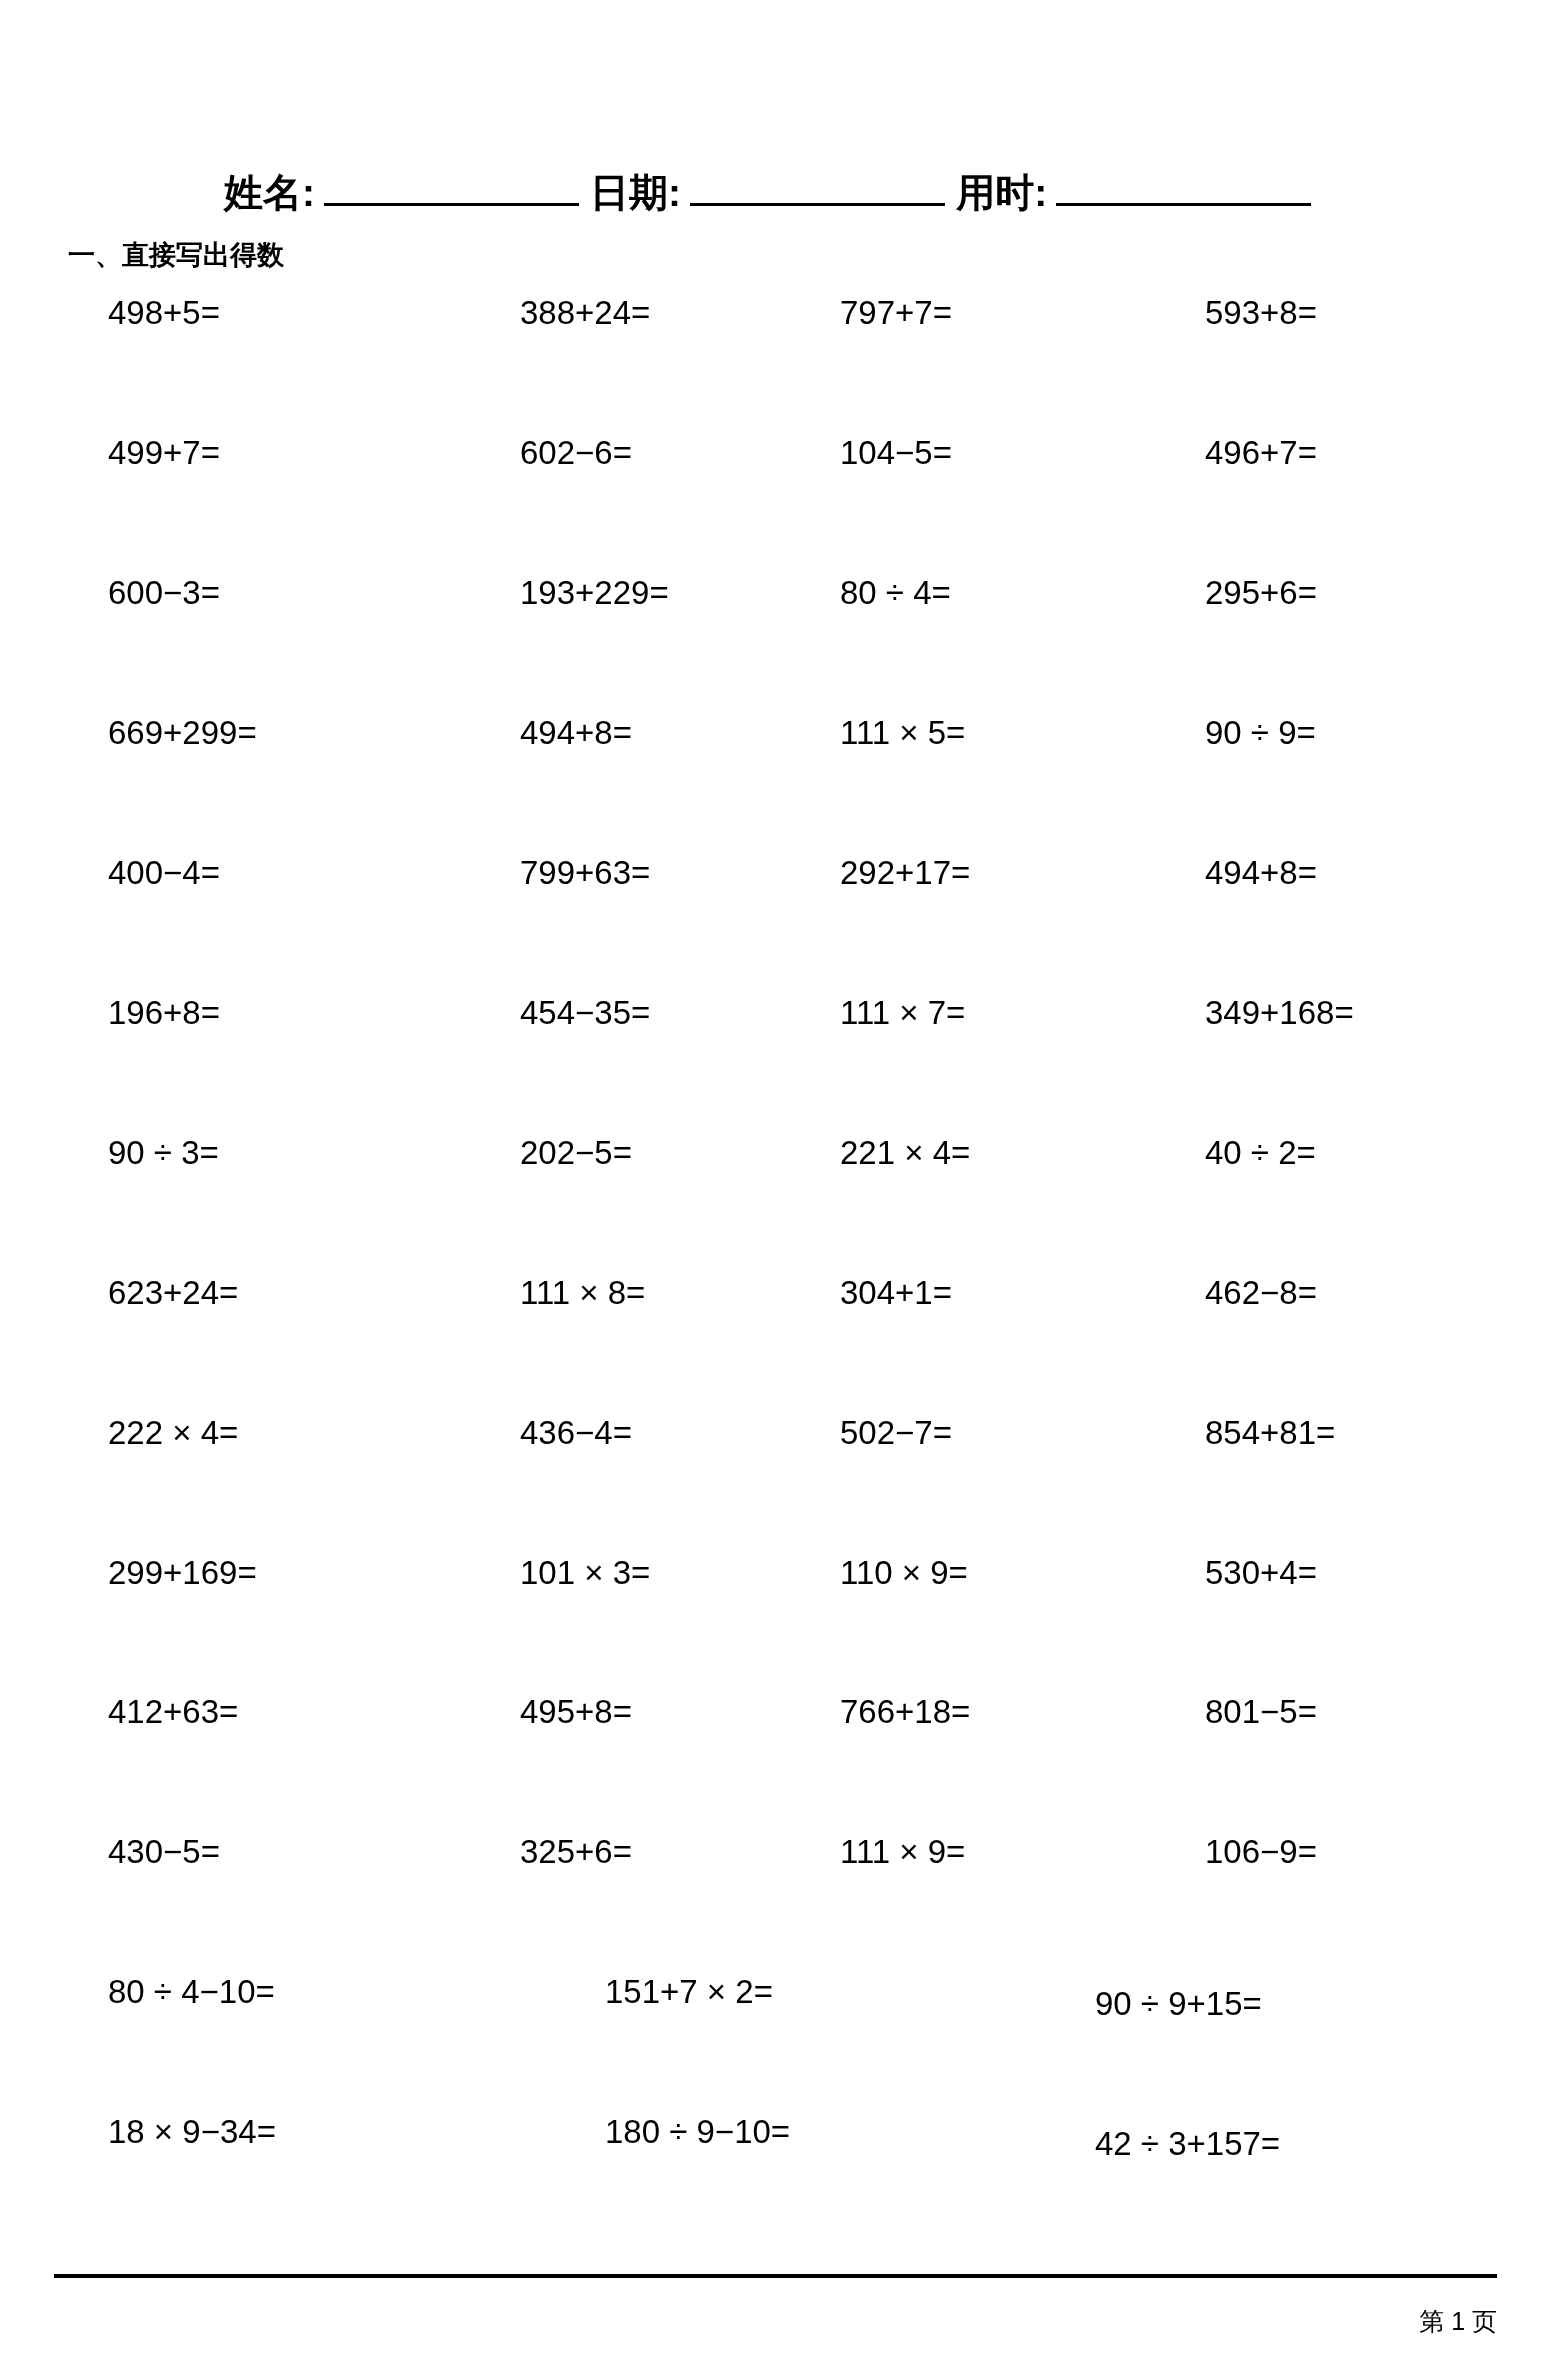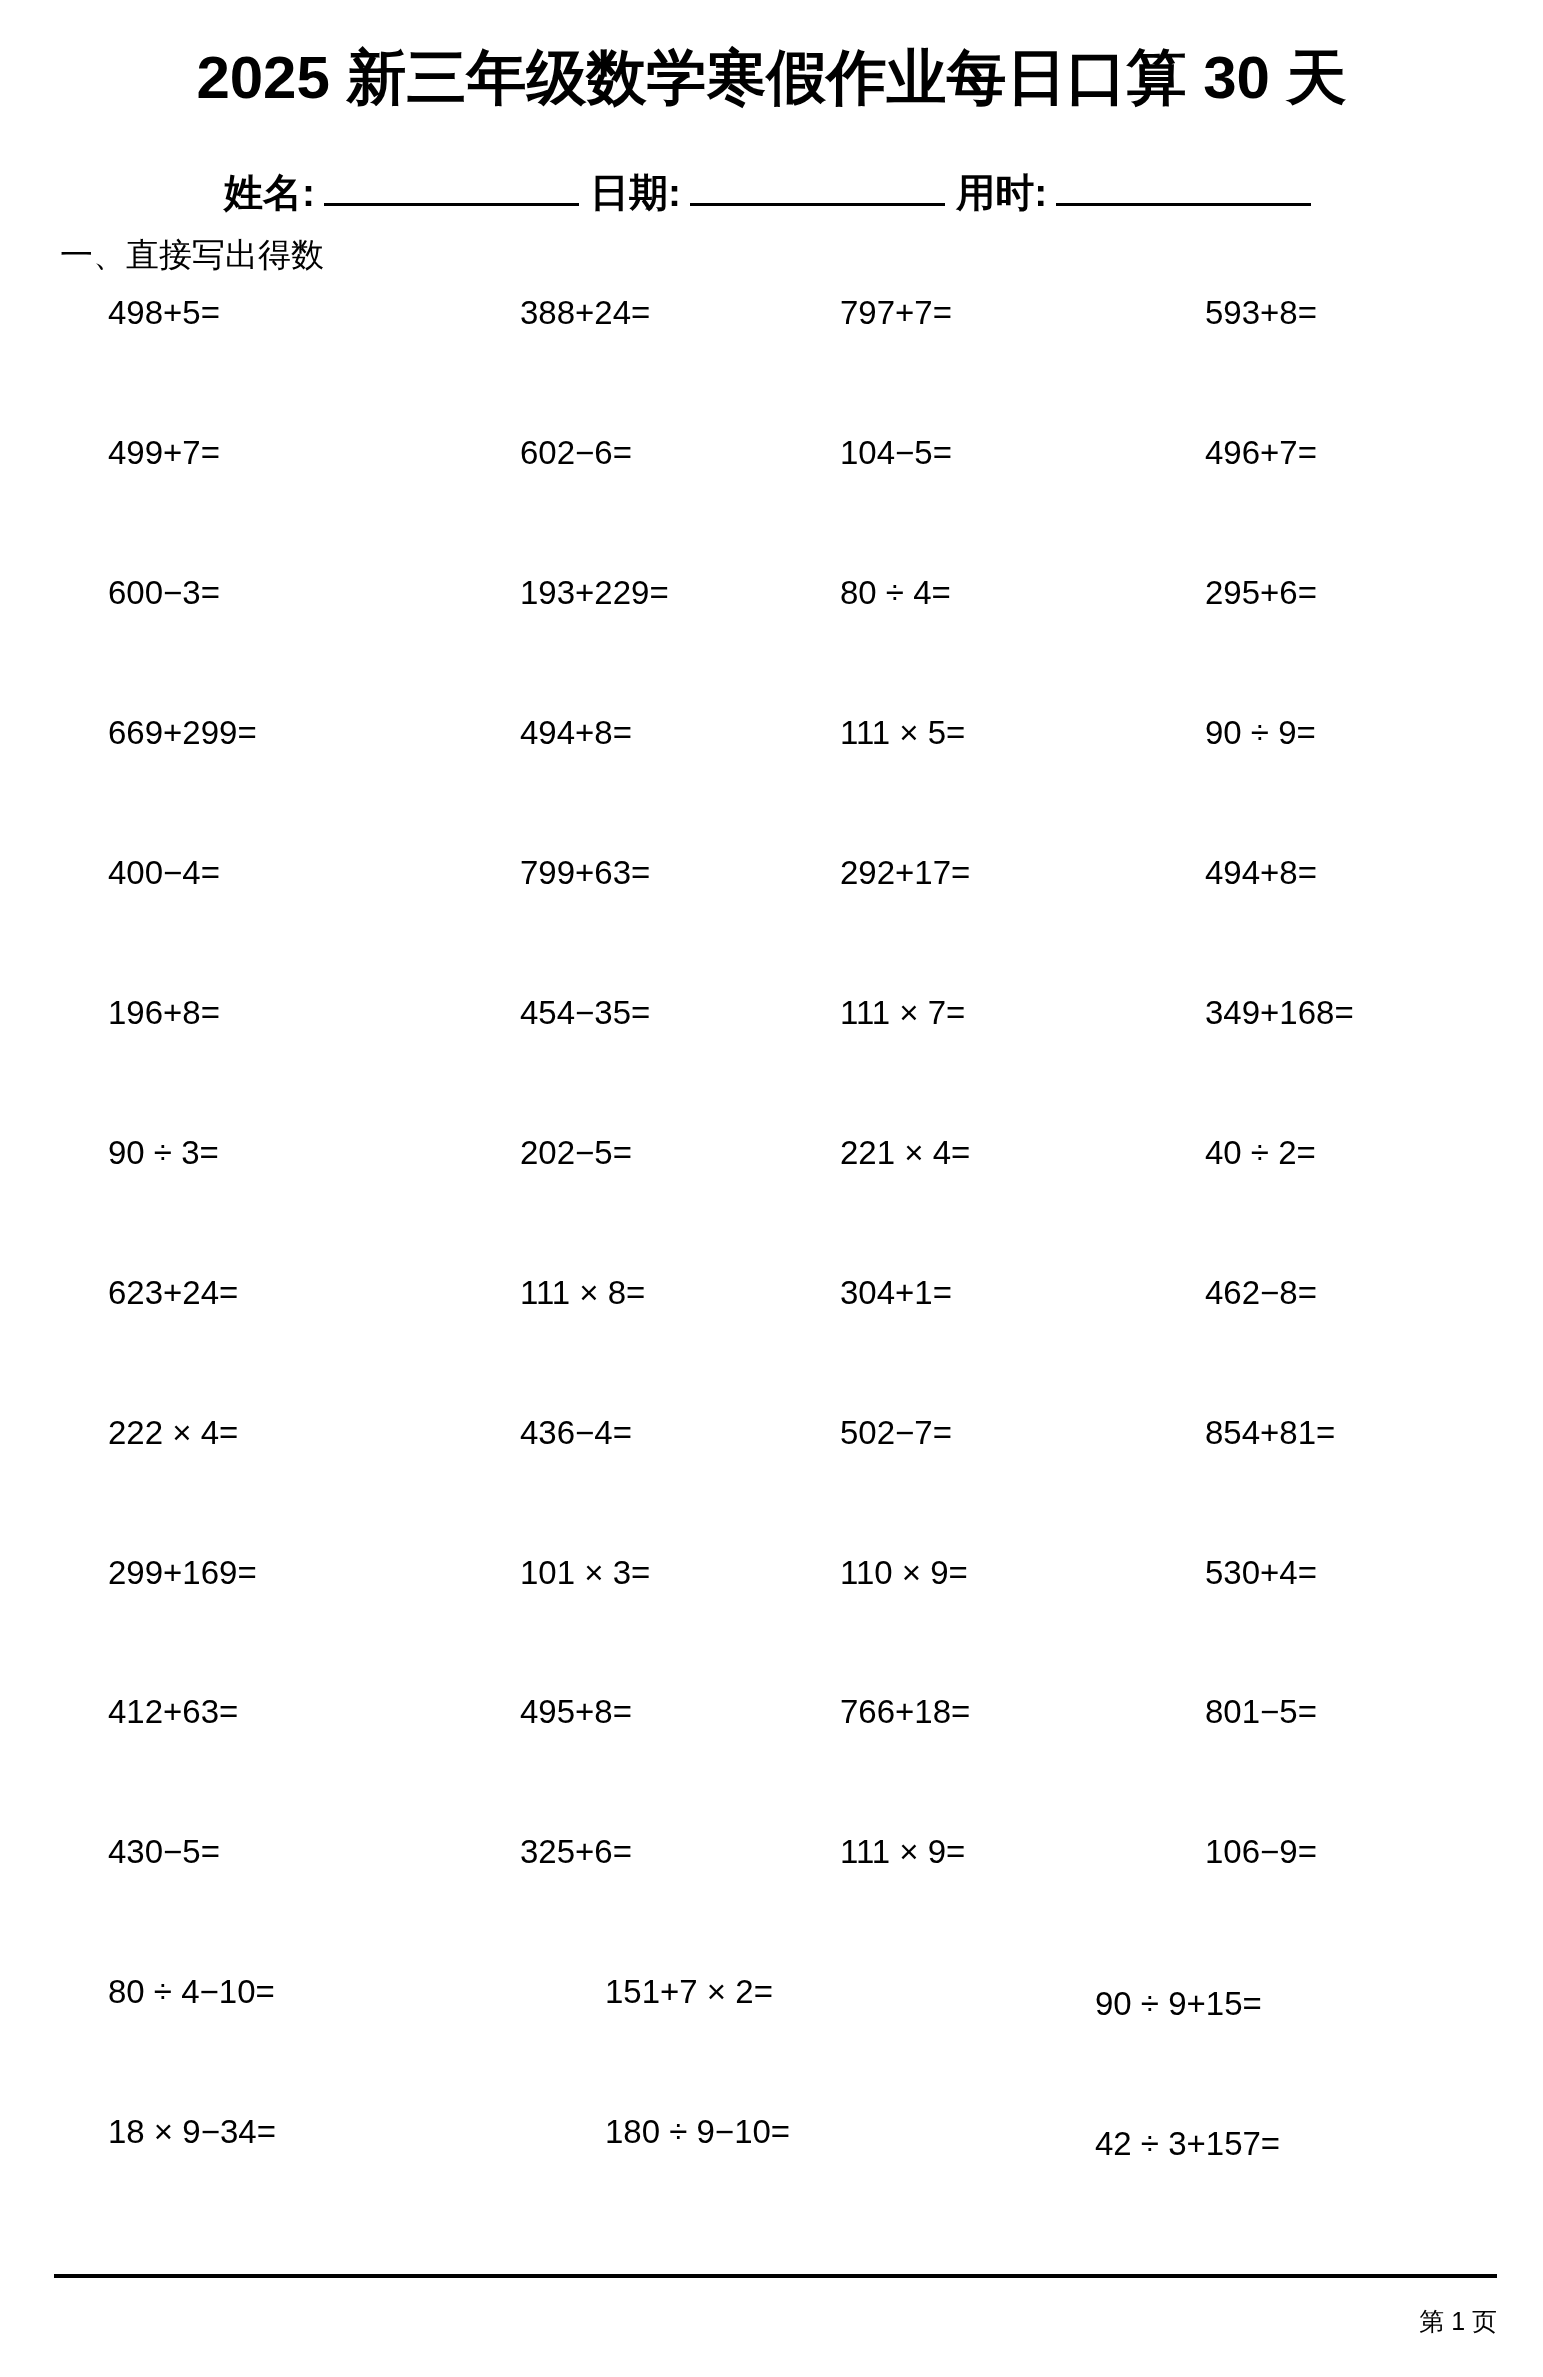--- a/index.html
+++ b/index.html
@@ -43,24 +43,24 @@
     width: 255px;
     height: 34px;
     border-bottom: 3.9px solid #000;
     margin-left: 9.3px;
     margin-right: 10.8px;
   }
   .blank.last { margin-right: 0; }
   .section {
     position: absolute;
     top: 234px;
-    left: 60px;
-    font-size: 33px;
+    left: 68px;
+    font-size: 27px;
     line-height: 42px;
-    font-weight: normal;
+    font-weight: bold;
   }
   #problems .prow {
     position: absolute;
     left: 0;
     width: 100%;
     height: 40px;
     font-size: 33px;
     line-height: 39px;
     font-weight: normal;
   }
@@ -88,21 +88,20 @@
     line-height: 28px;
     font-weight: normal;
     white-space: nowrap;
   }
 </style>
 </head>
 <body>
 
 <div class="page">
 
-  <h1 class="title">2025 新三年级数学寒假作业每日口算 30 天</h1>
 
   <div class="meta">
     <span>姓名:</span><span class="blank"></span><span>日期:</span><span class="blank"></span><span>用时:</span><span class="blank last"></span>
   </div>
 
   <div class="section">一、直接写出得数</div>
 
   <div id="problems">
       <div class="prow cols4" style="top: 293px;">
         <span class="cell c0">498+5=</span>

